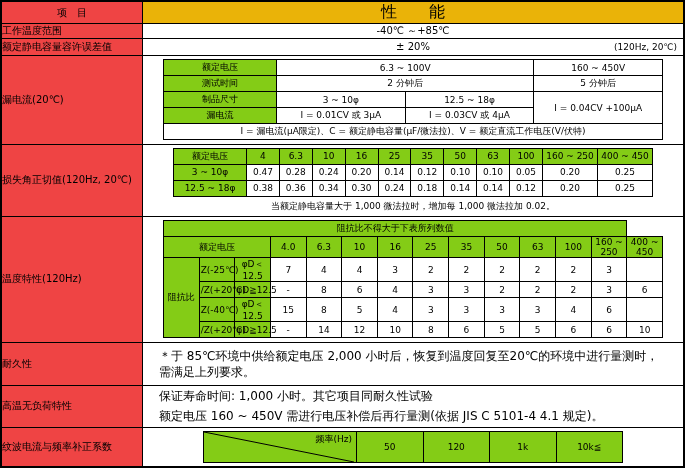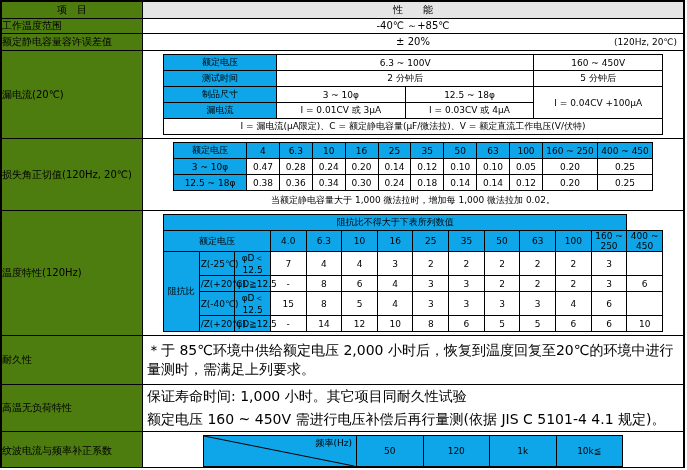--- a/index.html
+++ b/index.html
@@ -18,51 +18,51 @@
     overflow:hidden;
   }
   table{border-collapse:collapse;}
   .outer{width:100%;height:100%;table-layout:fixed;}
   .outer > tbody > tr > td{
     border:1px solid #000;
     vertical-align:middle;
     padding:0;
   }
   .hdr{
-    background:#e5e5e5;
+    background:#eab308;
     text-align:center;
-    font-size:10px;
+    font-size:16px;
     height:16px;
   }
   .lab{
-    background:#4d7c0f;
+    background:#ef4444;
     width:140px;
     padding-left:6px;
     font-size:10px;
   }
   .val{
     text-align:center;
     font-size:10px;
     border-radius:6px;
   }
   .inner{
     width:100%;
     table-layout:fixed;
   }
   .inner td{
     border:1px solid #000;
     text-align:center;
     font-size:9px;
     height:15px;
     padding:0 1px;
   }
-  .inner td.hd{background:#0ea5e9;}
+  .inner td.hd{background:#84cc16;}
   .note{
-    font-size:14px;
-    padding:2px 4px;
+    font-size:12px;
+    padding:2px 16px;
     text-align:left;
     line-height:1.35;
   }
   .ctr{text-align:center;}
   .wrap{padding:3px 0;}
   .tblbox{margin:0 auto;}
 </style>
 </head>
 <body>
 

